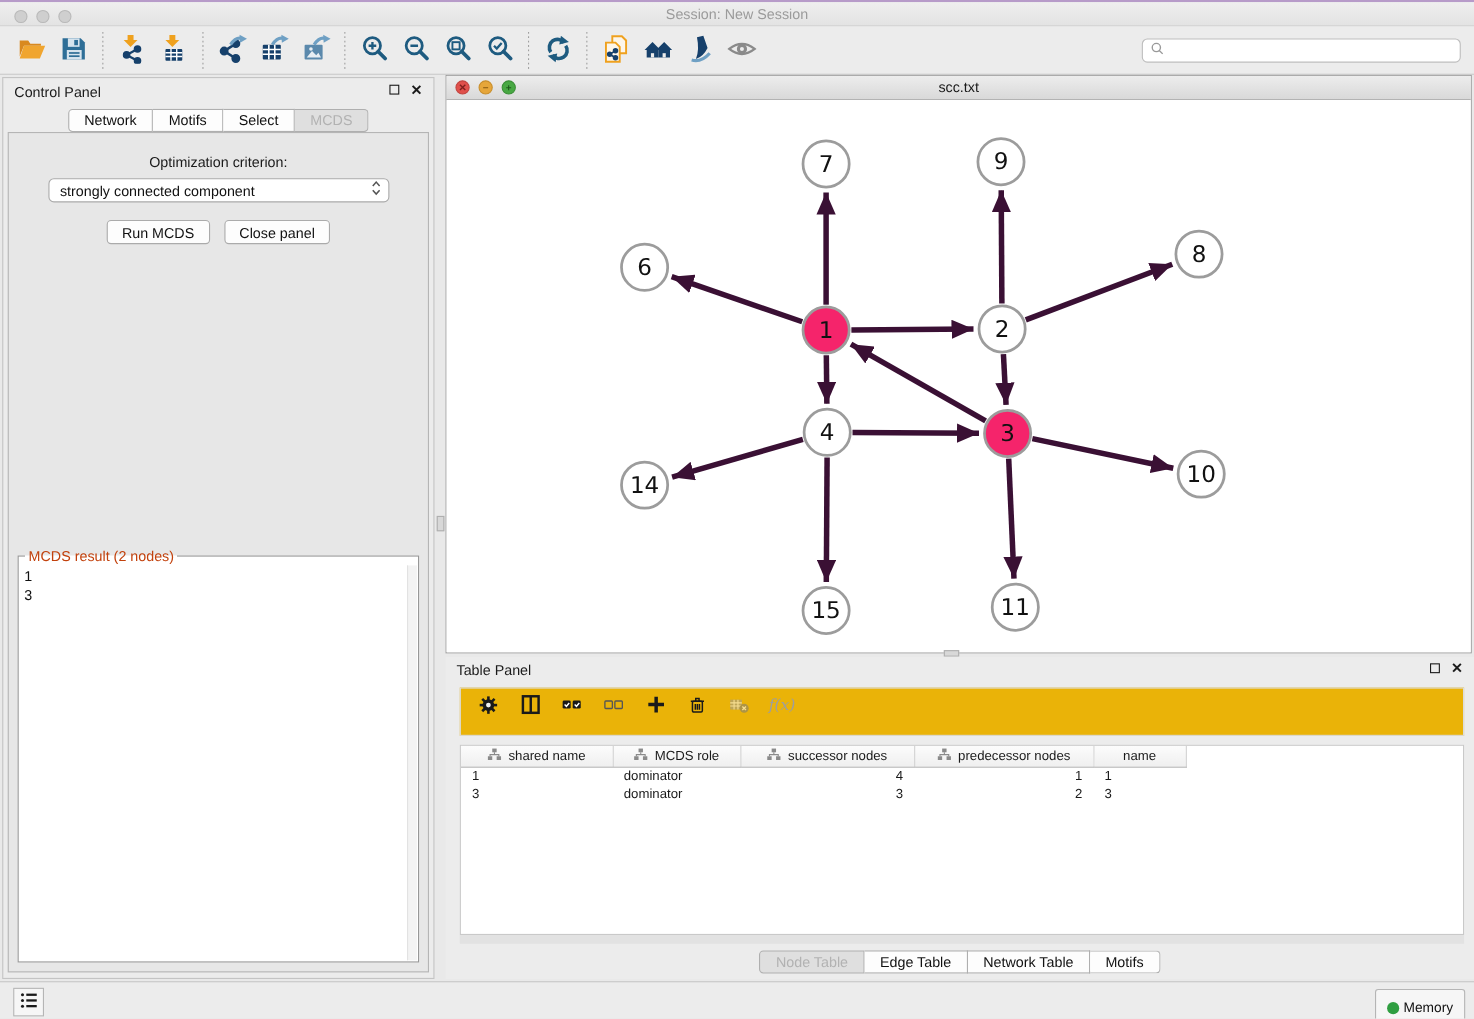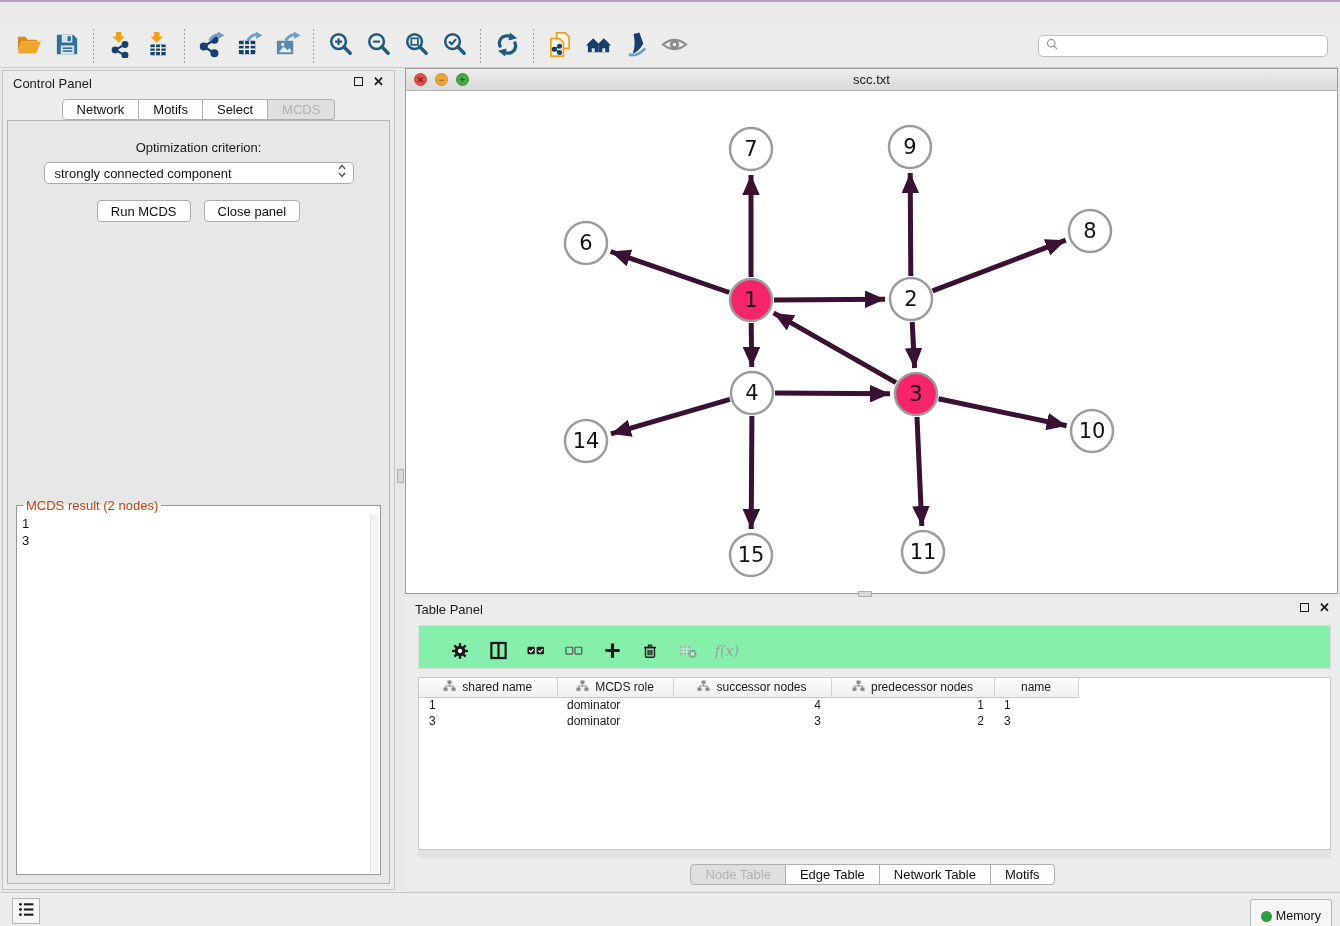--- a/index.html
+++ b/index.html
@@ -82,22 +82,22 @@
 
   .split-handle-v { position:absolute; left:397px; top:467px; width:7px; height:14px;
     background:#D8D8D8; border:1px solid #AFAFAF; }
   .split-handle-h { position:absolute; left:858px; top:589px; width:14px; height:6px;
     background:#D8D8D8; border:1px solid #AFAFAF; }
 
   
   .table-panel { position:absolute; left:405px; top:595px; width:935px; height:293px;
     background:#ECECEC; }
   .tp-toolbar { position:absolute; left:13px; right:9px; top:28px; height:44px;
-    background:#86efac; border:1px solid #DCDCDC; display:flex; align-items:flex-end;
-    padding-left:26px; gap:8px; }
+    background:#eab308; border:1px solid #DCDCDC; display:flex; align-items:flex-start;
+    padding-left:10px; gap:8px; }
   .tp-btn { width:30px; height:32px; border:none; background:transparent; display:flex;
     align-items:center; justify-content:center; cursor:pointer; }
   .tp-btn.disabled { cursor:default; }
   .tp-table-wrap { position:absolute; left:13px; right:9px; top:80px; bottom:40px;
     background:#FFF; border:1px solid #C9C9C9; overflow:hidden; }
   table.node-table { border-collapse:collapse; table-layout:fixed; font-size:12px; color:#1A1A1A; }
   table.node-table th { height:19px; font-weight:normal; font-size:12px;
     background:linear-gradient(#FCFCFC,#EFEFEF); border-bottom:1px solid #C6C6C6;
     border-right:1px solid #D2D2D2; text-align:center; white-space:nowrap; overflow:hidden; }
   table.node-table th .th-inner { display:flex; align-items:center; justify-content:center; gap:6px; }
@@ -117,20 +117,28 @@
     background:#F6F6F6; border:1px solid #B5B5B5; border-radius:3px; display:flex;
     align-items:center; gap:4px; font-size:12.5px; color:#111; cursor:pointer;
     font-family:"Liberation Sans",sans-serif; }
   .mem-dot { width:11px; height:11px; border-radius:50%; background:#2F9E41; }
 </style>
 </head>
 <body>
 
 <div class="window">
 
+  <div class="titlebar">
+    <div id="main-traffic">
+        <span class="tl gray" style="left: 13px;"></span>
+        <span class="tl gray" style="left: 33px;"></span>
+        <span class="tl gray" style="left: 53px;"></span>
+      </div>
+    <div class="title-text">Session: New Session</div>
+  </div>
 
   <div class="toolbar" id="main-toolbar">
       <button class="tb-btn">
         <span><svg viewBox="0 0 28 28">
             <path fill="#D9891F" d="M2 6h8l2 3h10v2H6l-4 10z"></path>
             <path fill="#F0A52F" d="M6 11h20l-5 12H2z"></path>
           </svg></span>
       </button>
       <button class="tb-btn">
         <span><svg viewBox="0 0 28 28">

